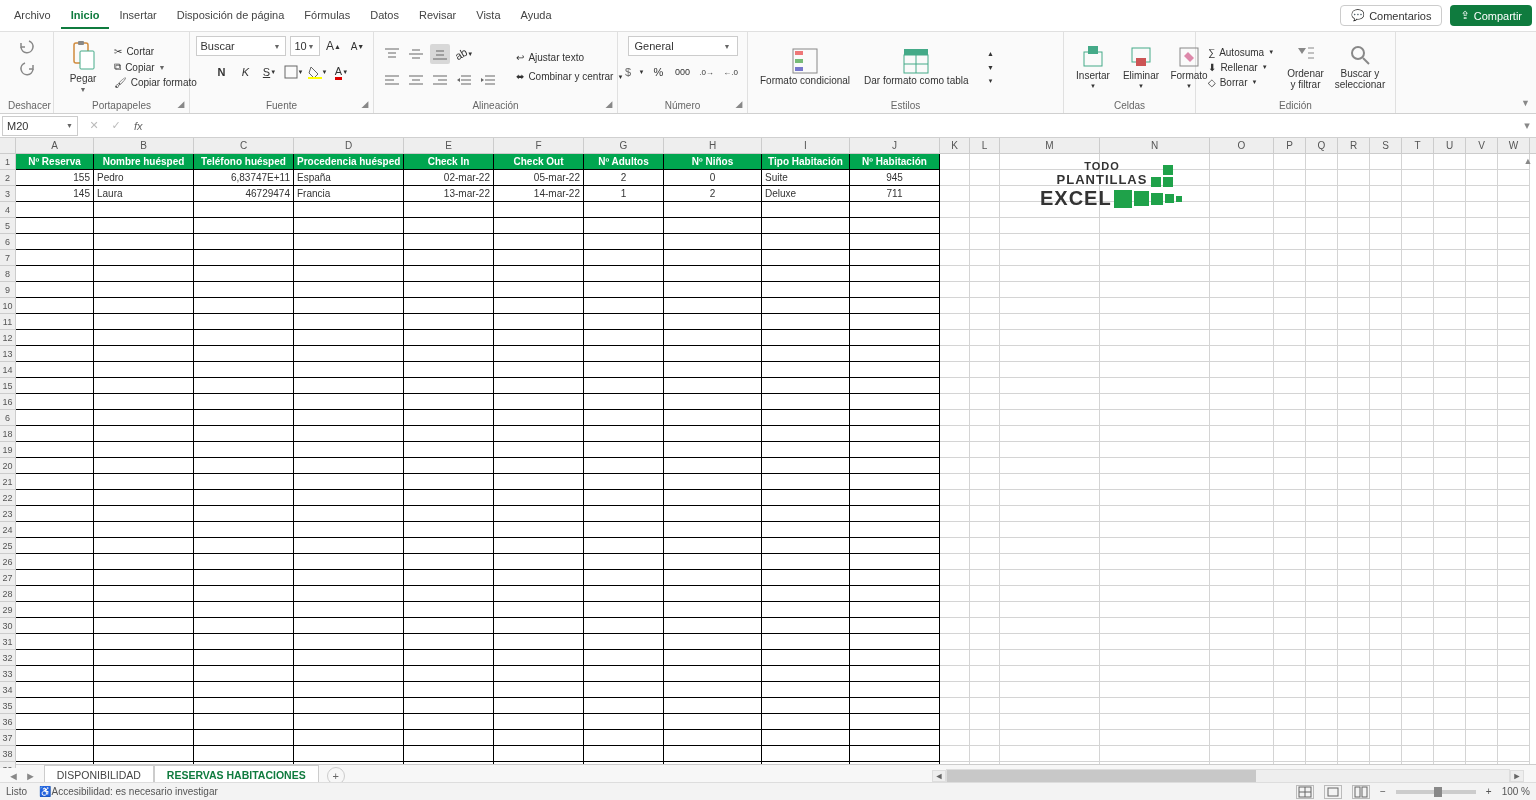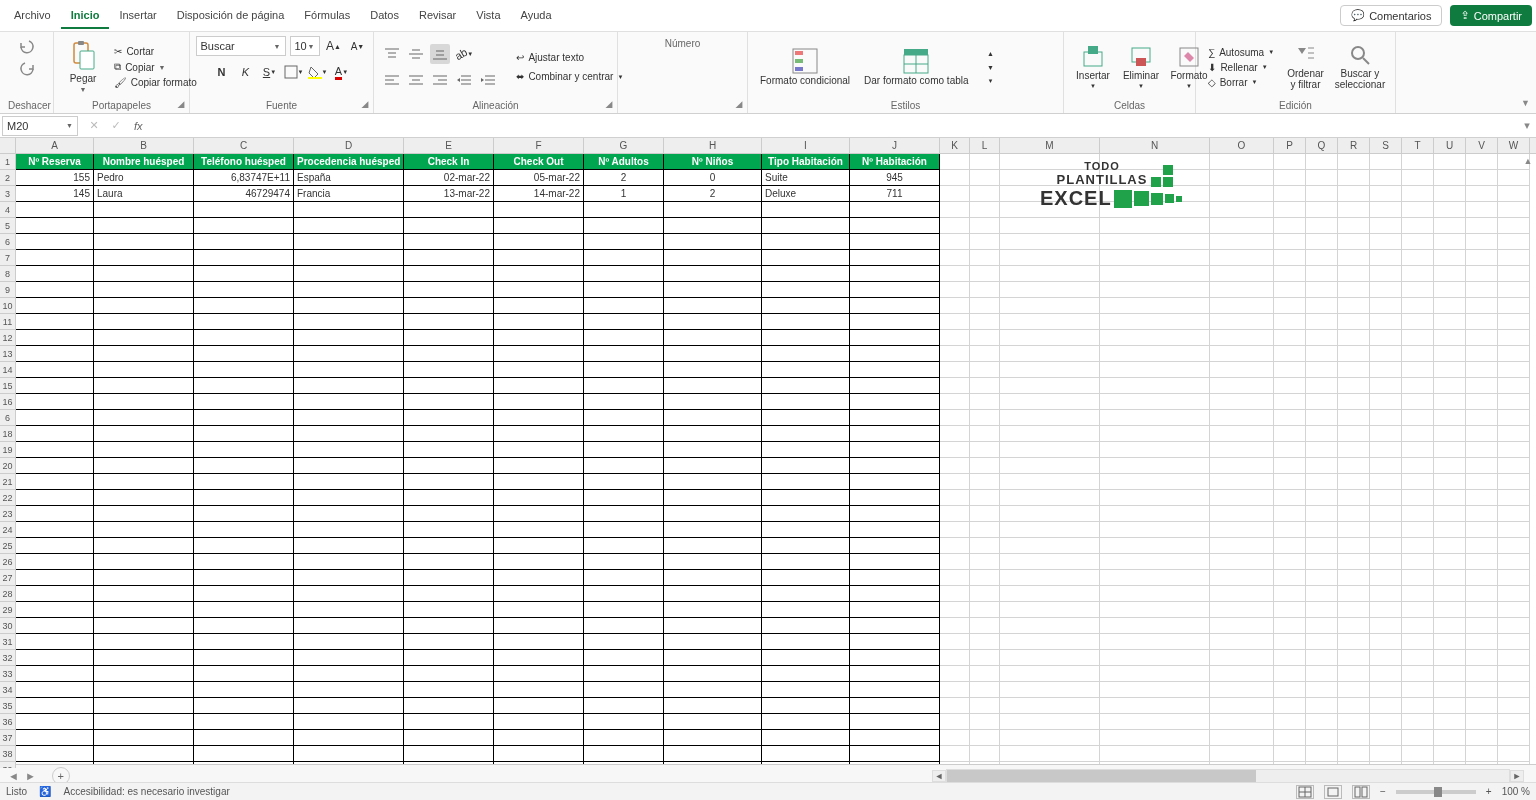--- a/index.html
+++ b/index.html
@@ -295,20 +295,38 @@
             <span>Combinar y centrar</span>
             <span style="font-size:6px">▼</span>
           </div>
       </div>
     </div>
     <div class="group-label">Alineación</div>
     <div class="launcher">◢</div>
   </div>
 
   <div class="group" style="width:130px">
+    <div class="group-body vstack" style="gap:6px">
+      <div class="number-format">
+          <span>General</span>
+          <span style="font-size:7px;color:#666">▼</span>
+        </div>
+      <div class="hstack">
+        <div class="iconbtn">
+            <svg width="14" height="14">
+              <text x="0" y="11" font-size="11" fill="#666">$</text>
+            </svg>
+            <span style="font-size:6px">▼</span>
+          </div>
+        <div class="iconbtn">%</div>
+        <div class="iconbtn" style="font-size:9px">000</div>
+        <div class="iconbtn" style="font-size:8px">.0→</div>
+        <div class="iconbtn" style="font-size:8px">←.0</div>
+      </div>
+    </div>
     <div class="group-label">Número</div>
     <div class="launcher">◢</div>
   </div>
 
   <div class="group" style="width:316px">
     <div class="group-body">
       <div class="bigbtn">
         <svg width="24" height="24">
             <rect x="0" y="0" width="24" height="24" fill="none" stroke="#888"></rect>
             <rect x="2" y="2" width="8" height="4" fill="#e77"></rect>
@@ -1492,35 +1510,39 @@
     <div class="sq" style="width:9px;height:9px"></div>
     <div class="sq" style="width:6px;height:6px"></div>
   </div>
 </div>
 
 <div class="sheetbar">
   <div class="sheet-nav">
     <span>◄</span>
     <span>►</span>
   </div>
+  <div id="sheet-tabs" style="display:flex;gap:0">
+      <div class="sheet-tab">DISPONIBILIDAD</div>
+      <div class="sheet-tab active">RESERVAS HABITACIONES</div>
+    </div>
   <div class="sheet-add">+</div>
   <div style="flex:1"></div>
   <div style="width:580px;position:relative;margin-right:18px">
     <div class="hscroll">
       <div class="arr l">◄</div>
       <div class="thumb"></div>
       <div class="arr r">►</div>
     </div>
   </div>
 </div>
 
 <div class="statusbar">
   <span>Listo</span>
   <span style="margin-left:12px">♿</span>
-  <span style="margin-left:12px">Accesibilidad: es necesario investigar</span>
+  <span style="margin-left:0">Accesibilidad: es necesario investigar</span>
   <div class="right">
     <div class="viewbtn">
         <svg width="12" height="10">
           <rect x="0" y="0" width="12" height="10" fill="none" stroke="#666"></rect>
           <line x1="6" y1="0" x2="6" y2="10" stroke="#666"></line>
           <line x1="0" y1="5" x2="12" y2="5" stroke="#666"></line>
         </svg>
       </div>
     <div class="viewbtn">
         <svg width="12" height="10">

